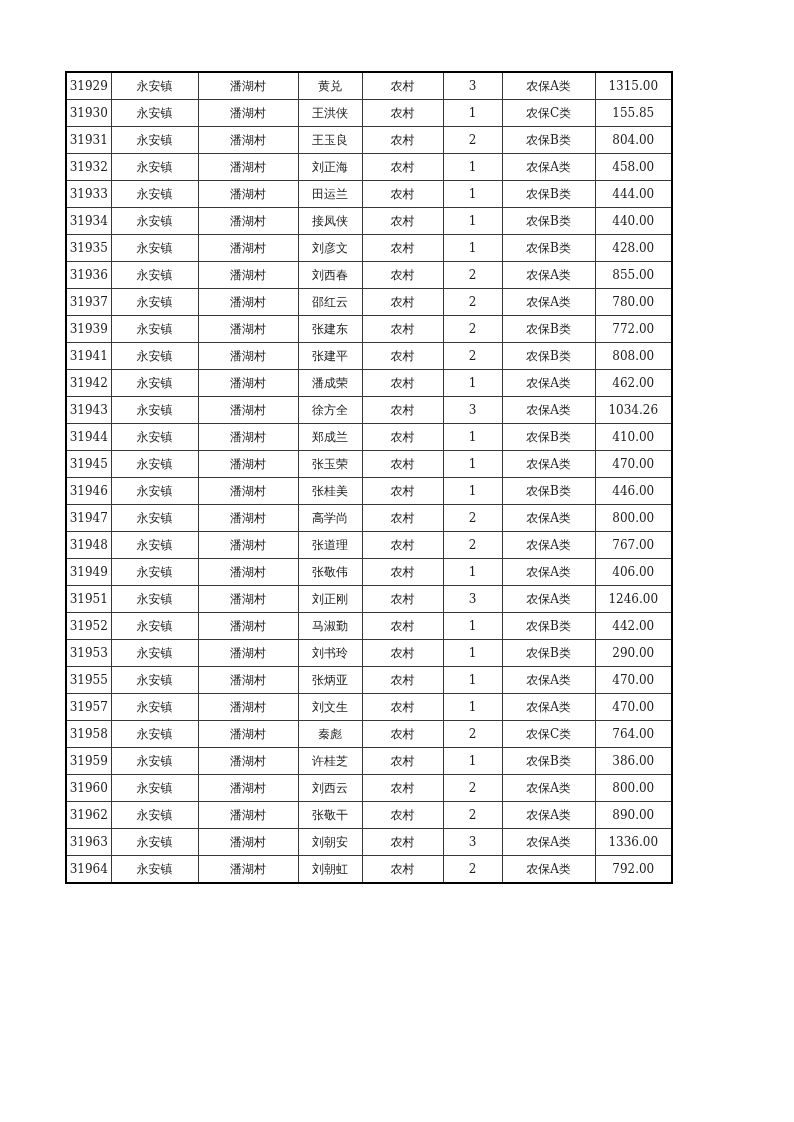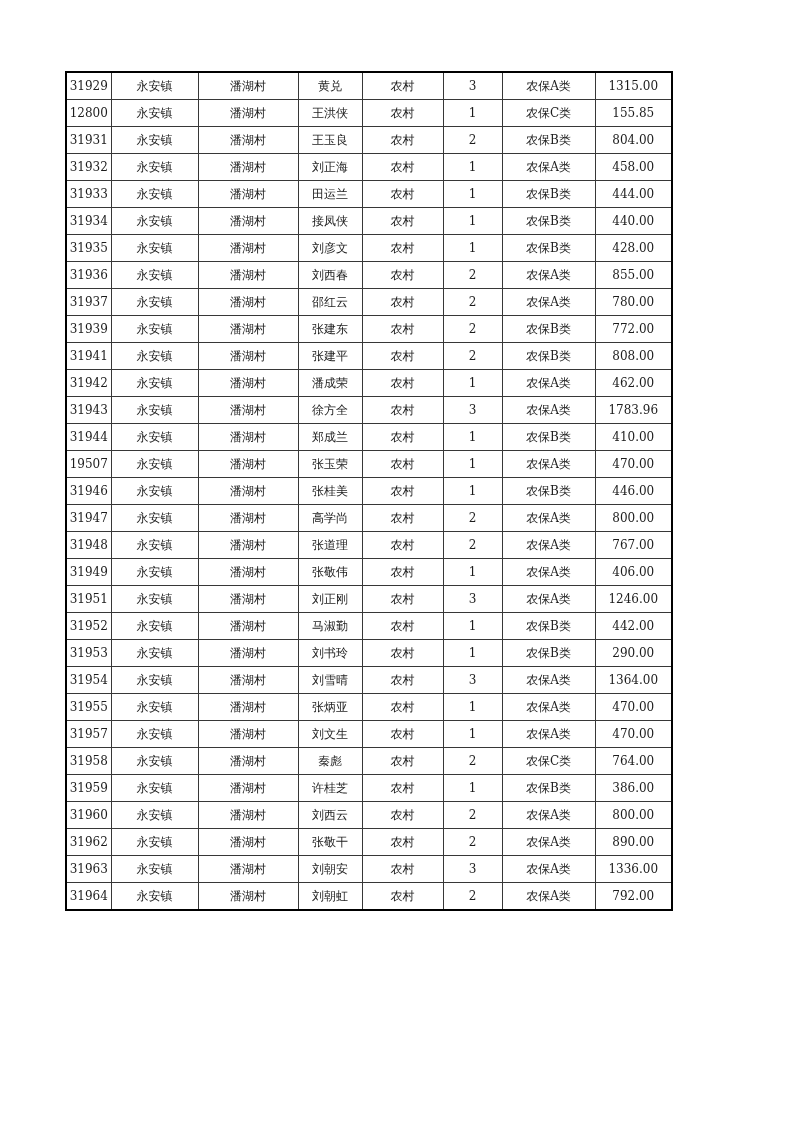--- a/index.html
+++ b/index.html
@@ -61,21 +61,21 @@
           <td>31929</td>
           <td>永安镇</td>
           <td>潘湖村</td>
           <td>黄兑</td>
           <td>农村</td>
           <td>3</td>
           <td>农保A类</td>
           <td>1315.00</td>
         </tr>
         <tr>
-          <td>12800</td>
+          <td>31930</td>
           <td>永安镇</td>
           <td>潘湖村</td>
           <td>王洪侠</td>
           <td>农村</td>
           <td>1</td>
           <td>农保C类</td>
           <td>155.85</td>
         </tr>
         <tr>
           <td>31931</td>
@@ -178,34 +178,34 @@
           <td>462.00</td>
         </tr>
         <tr>
           <td>31943</td>
           <td>永安镇</td>
           <td>潘湖村</td>
           <td>徐方全</td>
           <td>农村</td>
           <td>3</td>
           <td>农保A类</td>
-          <td>1783.96</td>
+          <td>1034.26</td>
         </tr>
         <tr>
           <td>31944</td>
           <td>永安镇</td>
           <td>潘湖村</td>
           <td>郑成兰</td>
           <td>农村</td>
           <td>1</td>
           <td>农保B类</td>
           <td>410.00</td>
         </tr>
         <tr>
-          <td>19507</td>
+          <td>31945</td>
           <td>永安镇</td>
           <td>潘湖村</td>
           <td>张玉荣</td>
           <td>农村</td>
           <td>1</td>
           <td>农保A类</td>
           <td>470.00</td>
         </tr>
         <tr>
           <td>31946</td>
@@ -269,30 +269,20 @@
         </tr>
         <tr>
           <td>31953</td>
           <td>永安镇</td>
           <td>潘湖村</td>
           <td>刘书玲</td>
           <td>农村</td>
           <td>1</td>
           <td>农保B类</td>
           <td>290.00</td>
-        </tr>
-        <tr>
-          <td>31954</td>
-          <td>永安镇</td>
-          <td>潘湖村</td>
-          <td>刘雪晴</td>
-          <td>农村</td>
-          <td>3</td>
-          <td>农保A类</td>
-          <td>1364.00</td>
         </tr>
         <tr>
           <td>31955</td>
           <td>永安镇</td>
           <td>潘湖村</td>
           <td>张炳亚</td>
           <td>农村</td>
           <td>1</td>
           <td>农保A类</td>
           <td>470.00</td>

